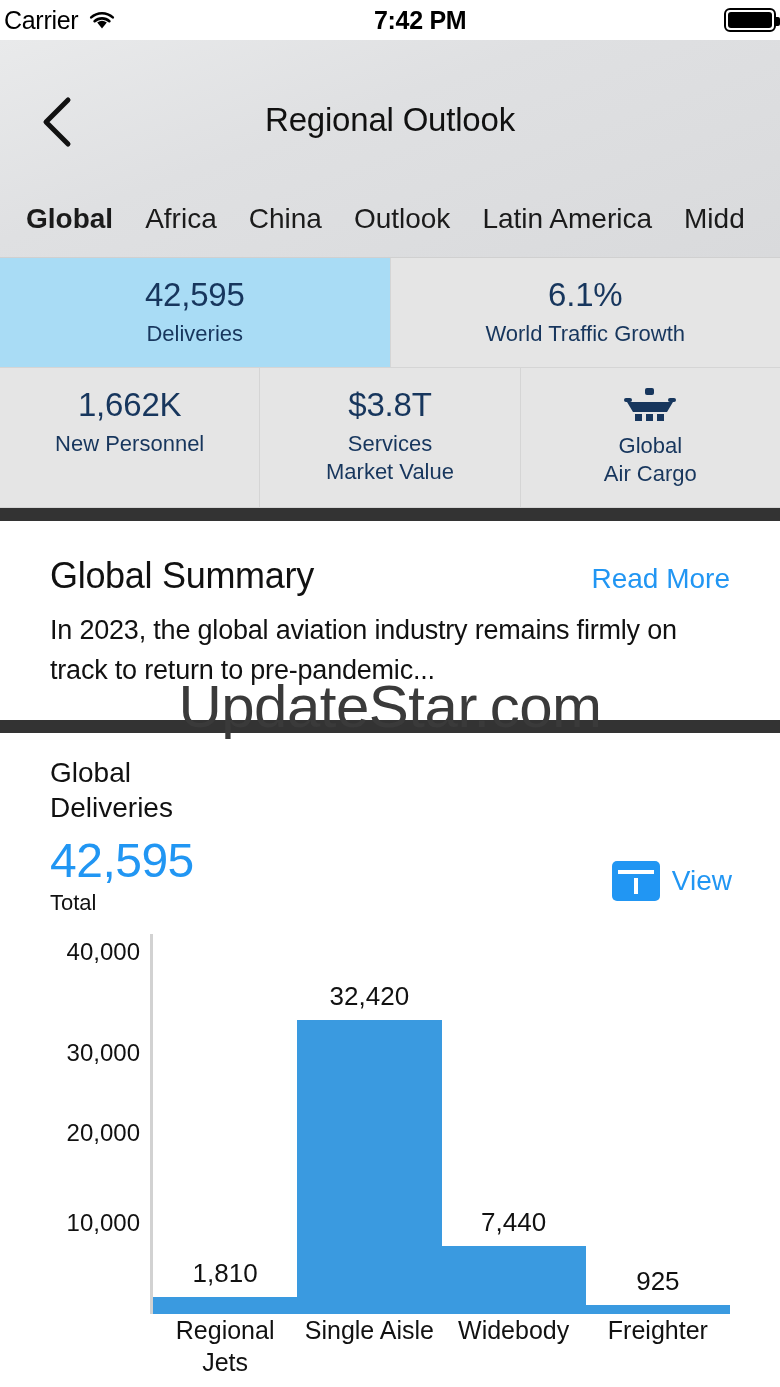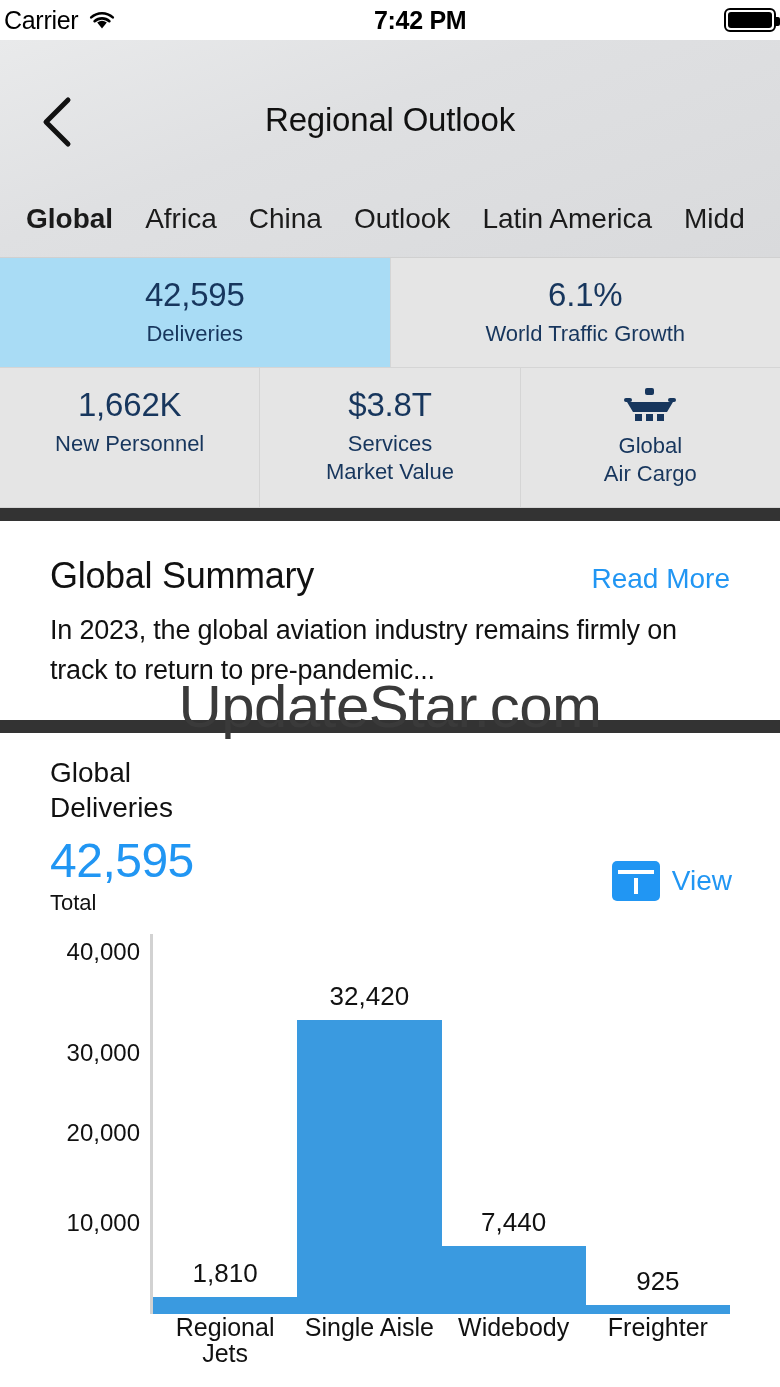--- a/index.html
+++ b/index.html
@@ -300,21 +300,21 @@
     left: 103px; right: 0;
     bottom: 0;
     height: 40px;
     display: flex;
   }
   .x-label {
     flex: 1;
     text-align: center;
     font-size: 25px;
     color: #111;
-    line-height: 26px;
+    line-height: 32px;
   }
 </style>
 </head>
 <body>
 
 <div class="status-bar">
   <div class="status-left">
     <span class="carrier">Carrier</span>
     <span class="wifi">
       <svg width="28" height="20" viewBox="0 0 28 20">

